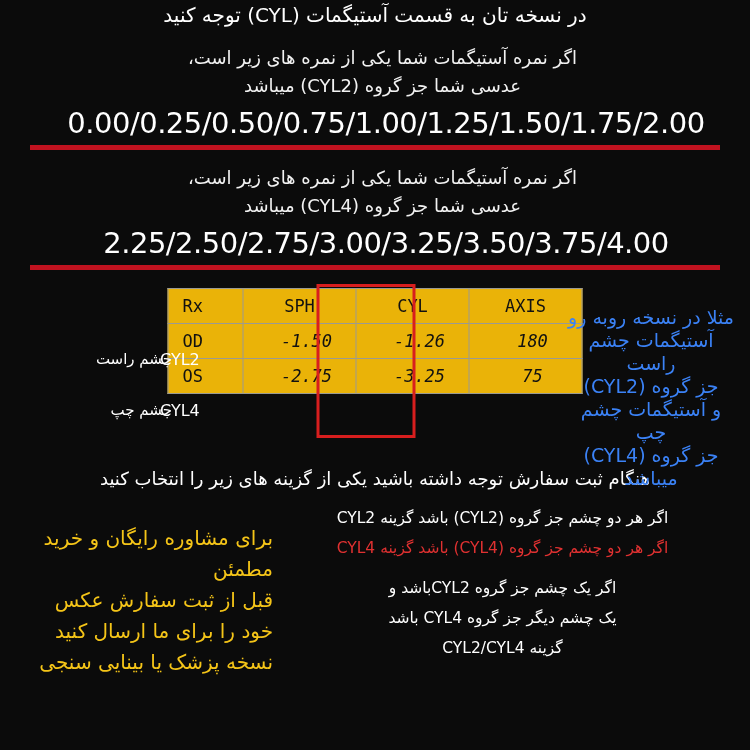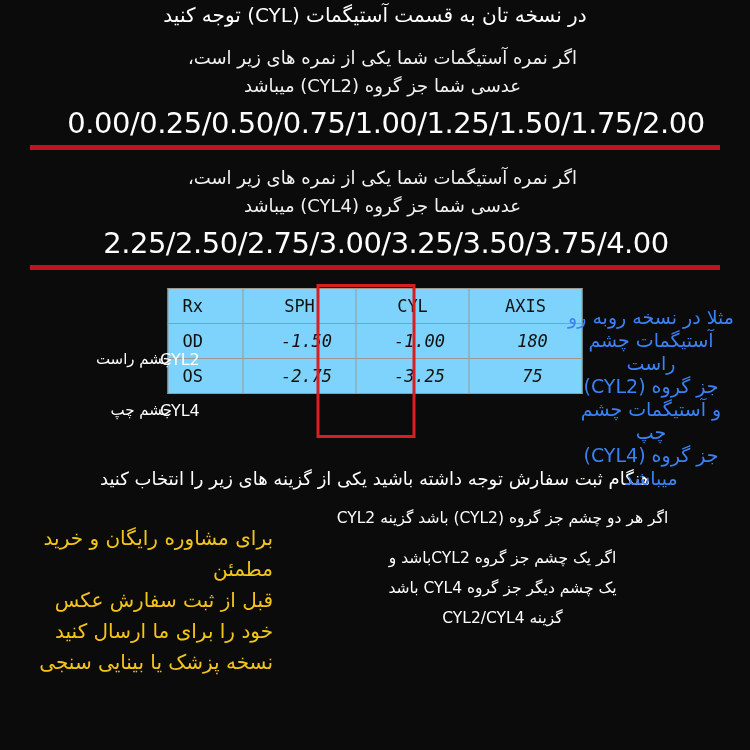--- a/index.html
+++ b/index.html
@@ -64,21 +64,21 @@
     height: 170px;
   }
   .rx-table-wrap {
     position: absolute;
     left: 50%;
     transform: translateX(-50%);
     top: 0;
   }
   table.rx {
     border-collapse: collapse;
-    background: #7dd3fc;
+    background: #eab308;
     color: #111;
     direction: ltr;
     font-family: "DejaVu Sans Mono", monospace;
     font-size: 17px;
   }
   table.rx td, table.rx th {
     border: 1px solid #9a9a92;
     padding: 7px 14px;
     text-align: center;
     font-weight: normal;
@@ -190,21 +190,21 @@
         <tbody>
             <tr>
           <th class="lbl">Rx</th>
           <th>SPH</th>
           <th>CYL</th>
           <th>AXIS</th>
         </tr>
         <tr>
           <td class="lbl">OD</td>
           <td class="val">-1.50</td>
-          <td class="val">-1.00</td>
+          <td class="val">-1.26</td>
           <td class="val">180</td>
         </tr>
         <tr>
           <td class="lbl">OS</td>
           <td class="val">-2.75</td>
           <td class="val">-3.25</td>
           <td class="val">75</td>
         </tr>
       </tbody>
         </table>
@@ -224,20 +224,21 @@
       <div>و آستیگمات چشم چپ</div>
       <div>جز گروه (CYL4) میباشد</div>
     </div>
   </div>
 
   <div class="order-line">هنگام ثبت سفارش توجه داشته باشید یکی از گزینه های زیر را انتخاب کنید</div>
 
   <div class="bottom">
     <div class="bottom-right">
       <div class="nowrap">اگر هر دو چشم جز گروه (CYL2) باشد گزینه CYL2</div>
+      <div class="nowrap red">اگر هر دو چشم جز گروه (CYL4) باشد گزینه CYL4</div>
       <div class="gap"></div>
       <div class="nowrap">اگر یک چشم جز گروه CYL2باشد و</div>
       <div class="nowrap">یک چشم دیگر جز گروه CYL4 باشد</div>
       <div class="nowrap">گزینه CYL2/CYL4</div>
     </div>
     <div class="bottom-left">
       <div>برای مشاوره رایگان و خرید مطمئن</div>
       <div>قبل از ثبت سفارش عکس</div>
       <div>خود را برای ما ارسال کنید</div>
       <div>نسخه پزشک یا بینایی سنجی</div>

